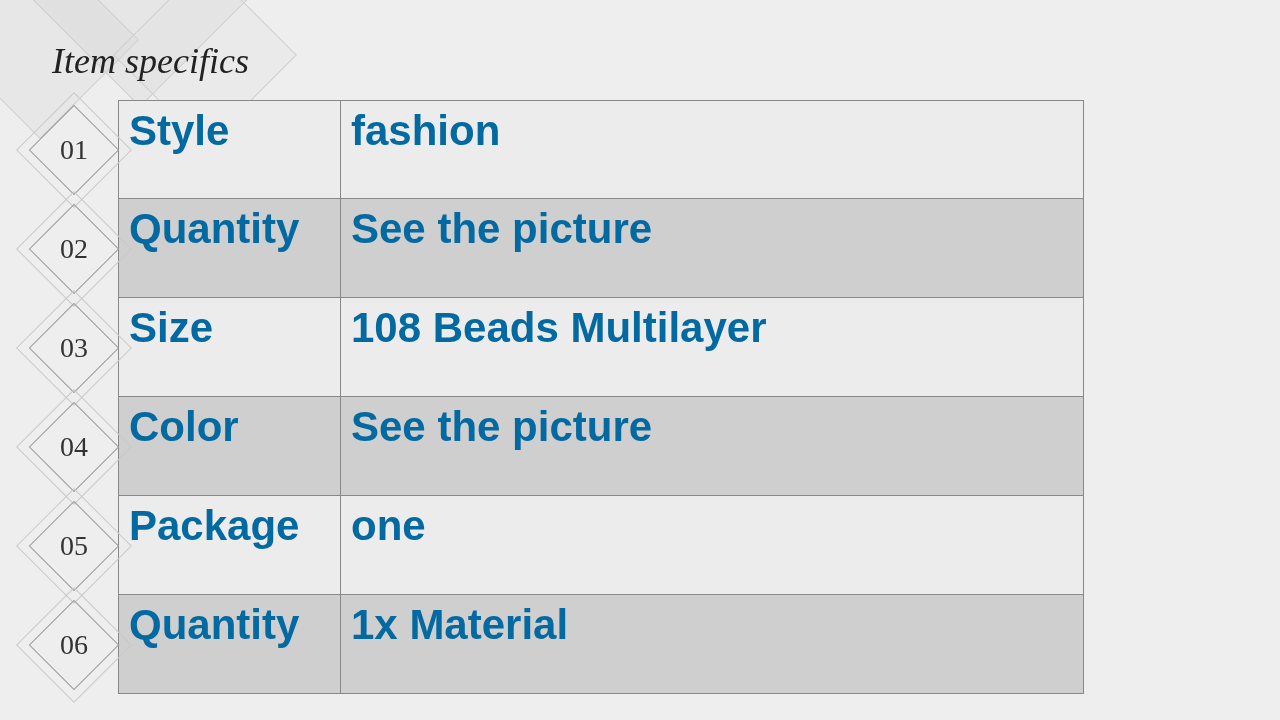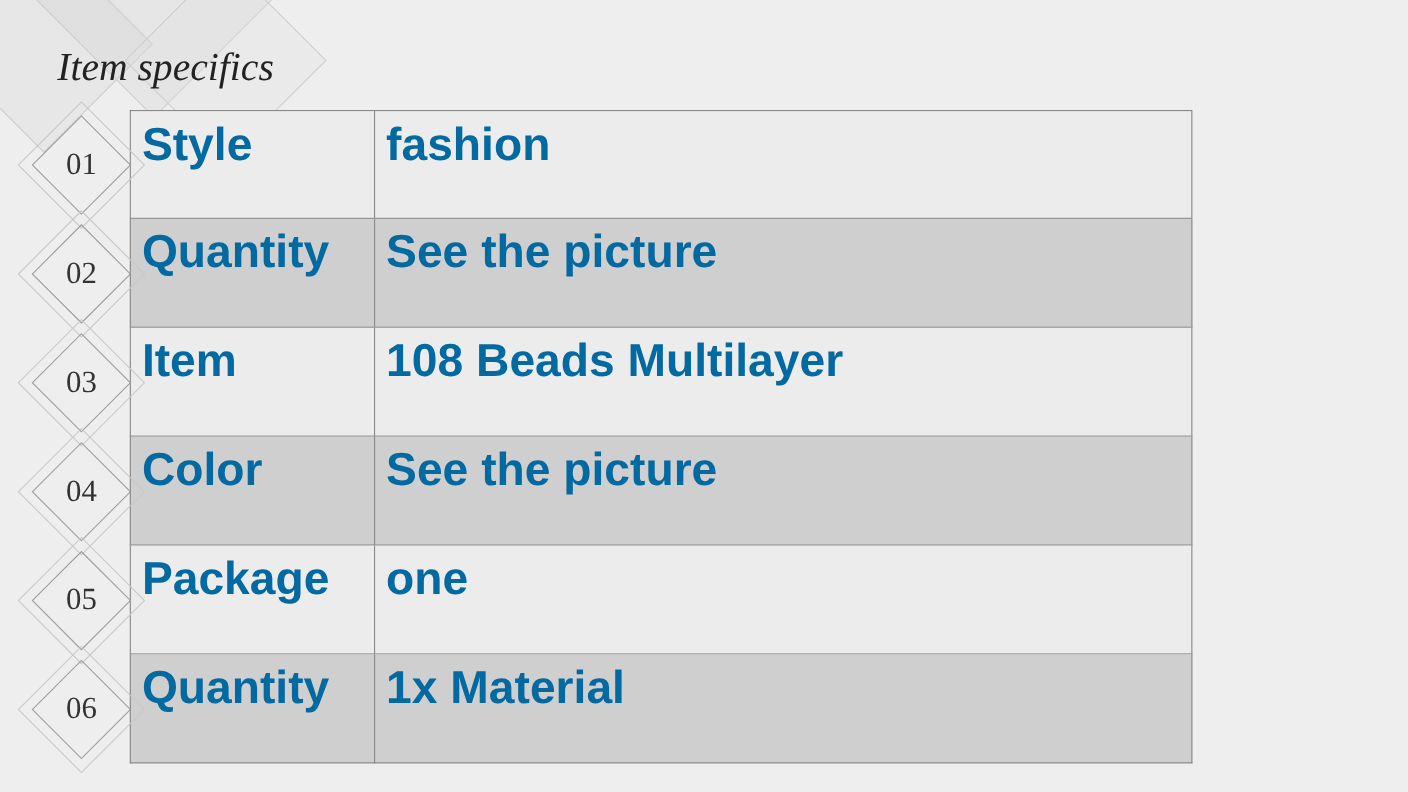--- a/index.html
+++ b/index.html
@@ -127,21 +127,21 @@
     <div class="label-cell">Quantity</div>
     <div class="value-cell">See the picture</div>
   </div>
 
   <div class="row reg">
     <div class="num-cell">
       <div class="diamond">
           <span>03</span>
         </div>
     </div>
-    <div class="label-cell">Item</div>
+    <div class="label-cell">Size</div>
     <div class="value-cell">108  Beads Multilayer</div>
   </div>
 
   <div class="row alt">
     <div class="num-cell">
       <div class="diamond">
           <span>04</span>
         </div>
     </div>
     <div class="label-cell">Color</div>

